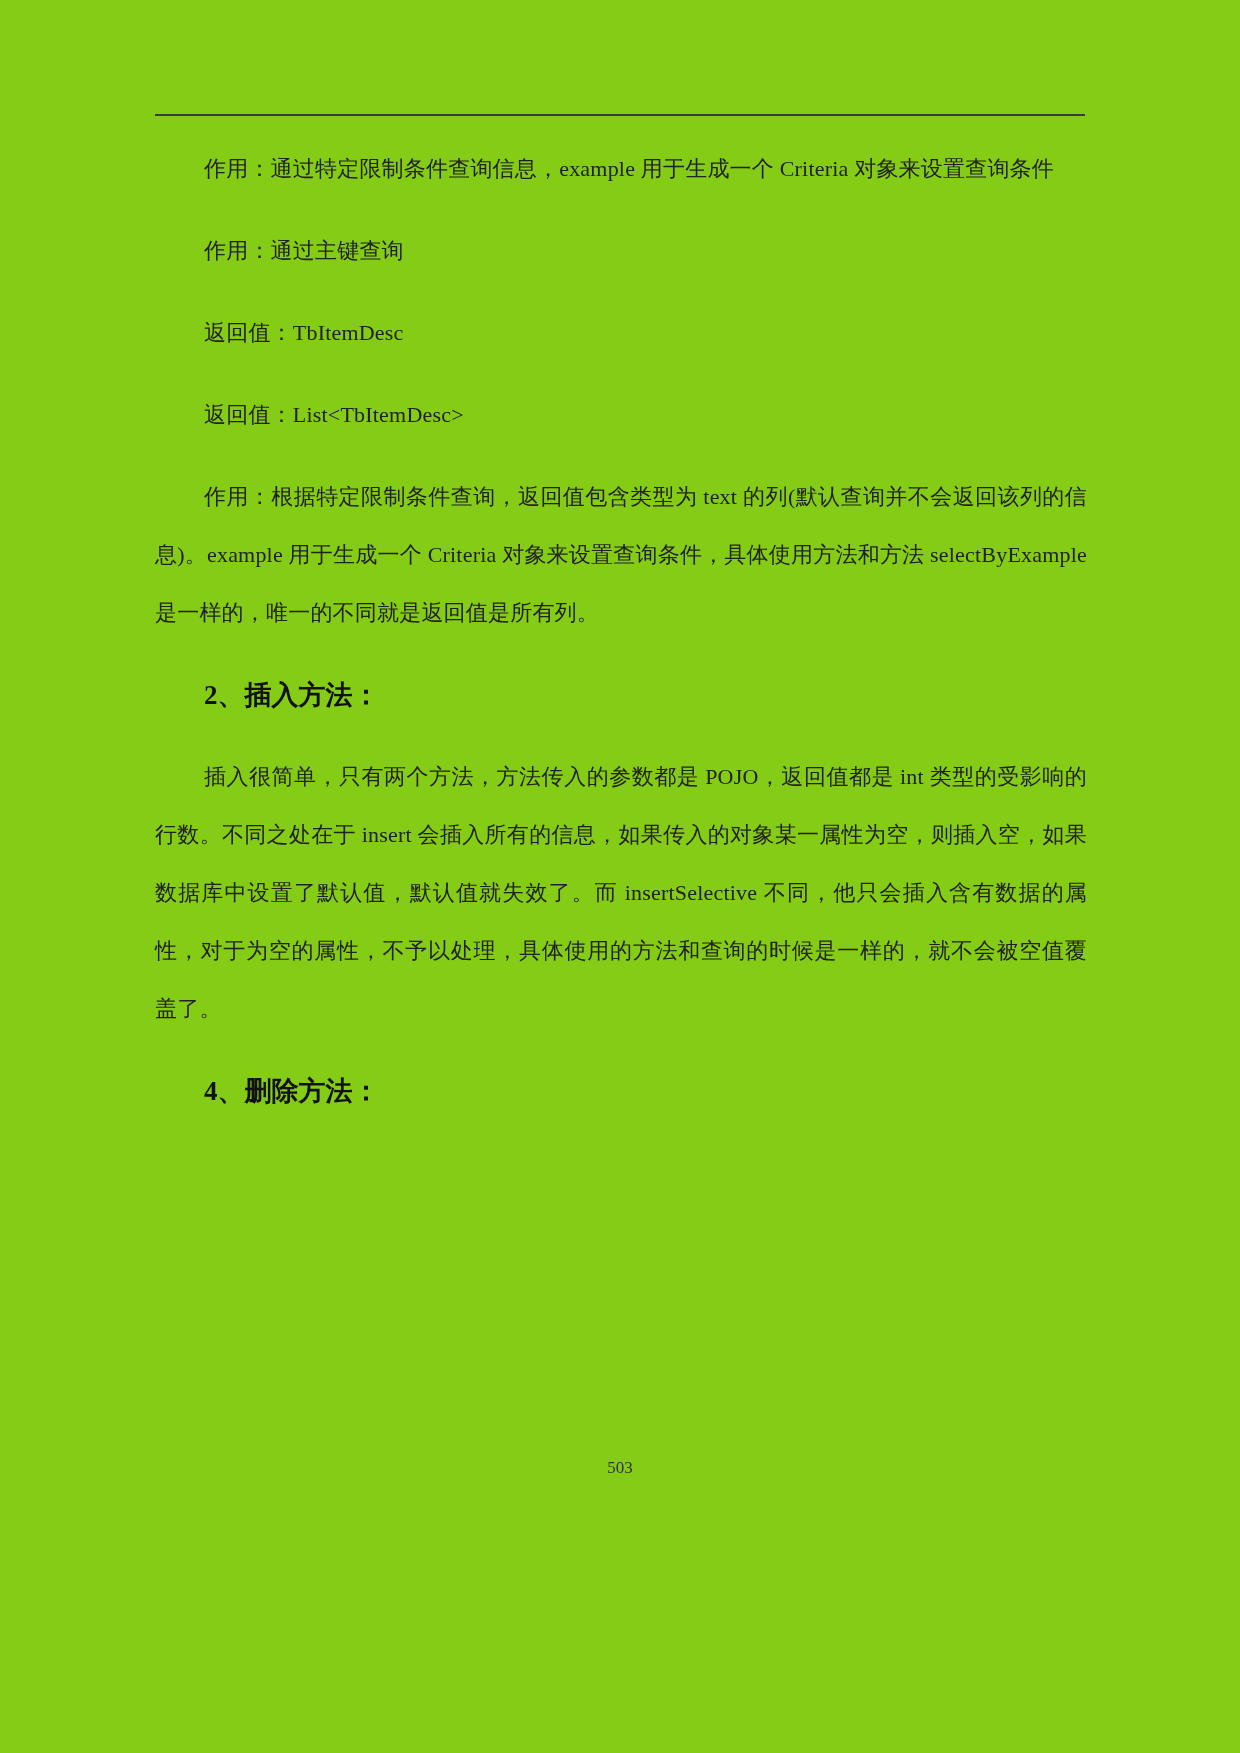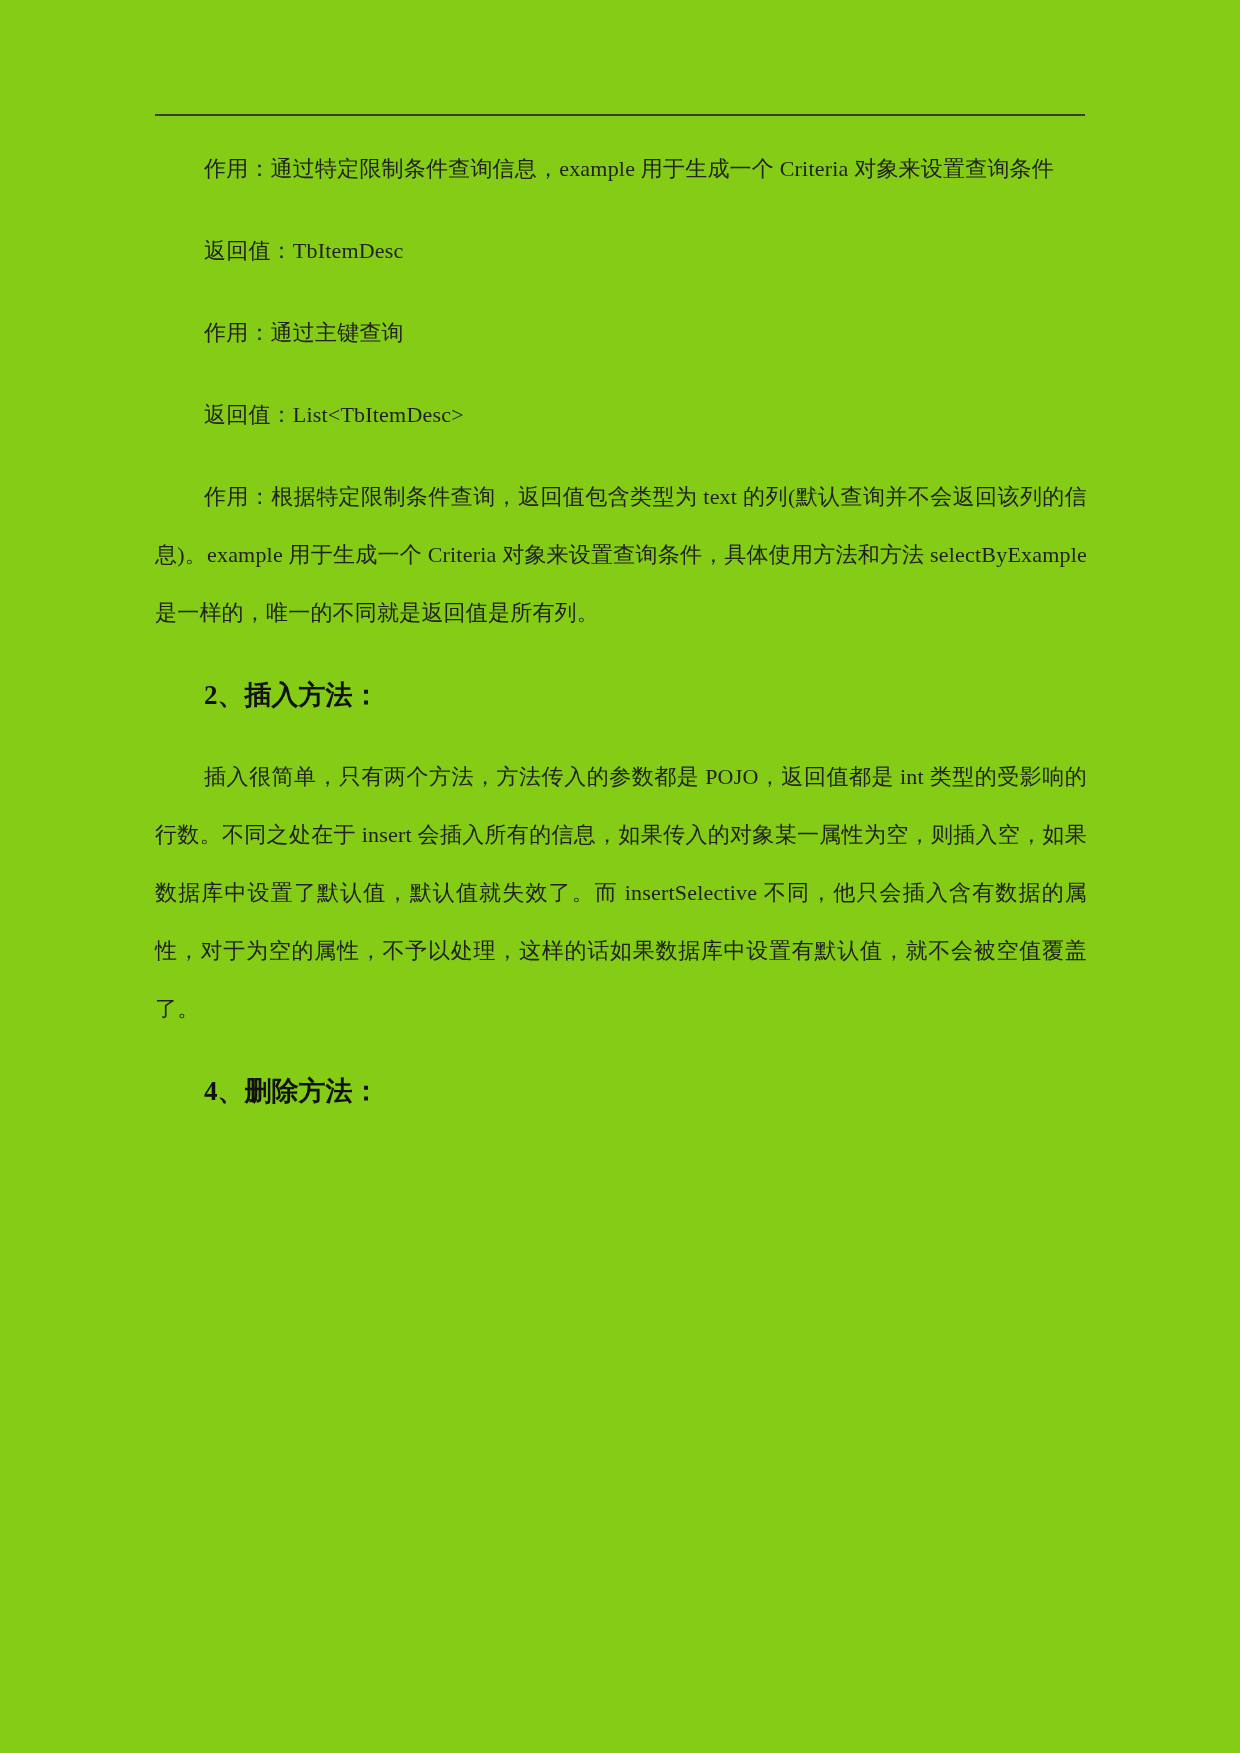--- a/index.html
+++ b/index.html
@@ -59,23 +59,24 @@
 </style>
 </head>
 <body>
 
 <div class="page">
 
   <div class="top-divider"></div>
 
   <div class="content">
     <p class="para">作用：通过特定限制条件查询信息，example 用于生成一个 Criteria 对象来设置查询条件</p>
+    <p class="para">作用：通过主键查询</p>
     <p class="para">返回值：TbItemDesc</p>
-    <p class="para">作用：通过主键查询</p>
     <p class="para">返回值：List&lt;TbItemDesc&gt;</p>
     <p class="para">作用：根据特定限制条件查询，返回值包含类型为 text 的列(默认查询并不会返回该列的信息)。example 用于生成一个 Criteria 对象来设置查询条件，具体使用方法和方法 selectByExample 是一样的，唯一的不同就是返回值是所有列。</p>
     <h2 class="heading">2、插入方法：</h2>
-    <p class="para">插入很简单，只有两个方法，方法传入的参数都是 POJO，返回值都是 int 类型的受影响的行数。不同之处在于 insert 会插入所有的信息，如果传入的对象某一属性为空，则插入空，如果数据库中设置了默认值，默认值就失效了。而 insertSelective 不同，他只会插入含有数据的属性，对于为空的属性，不予以处理，这样的话如果数据库中设置有默认值，就不会被空值覆盖了。</p>
+    <p class="para">插入很简单，只有两个方法，方法传入的参数都是 POJO，返回值都是 int 类型的受影响的行数。不同之处在于 insert 会插入所有的信息，如果传入的对象某一属性为空，则插入空，如果数据库中设置了默认值，默认值就失效了。而 insertSelective 不同，他只会插入含有数据的属性，对于为空的属性，不予以处理，具体使用的方法和查询的时候是一样的，就不会被空值覆盖了。</p>
     <h2 class="heading">4、删除方法：</h2>
   </div>
 
+  <div class="page-footer">503</div>
 
 </div>
 
 </body></html>

